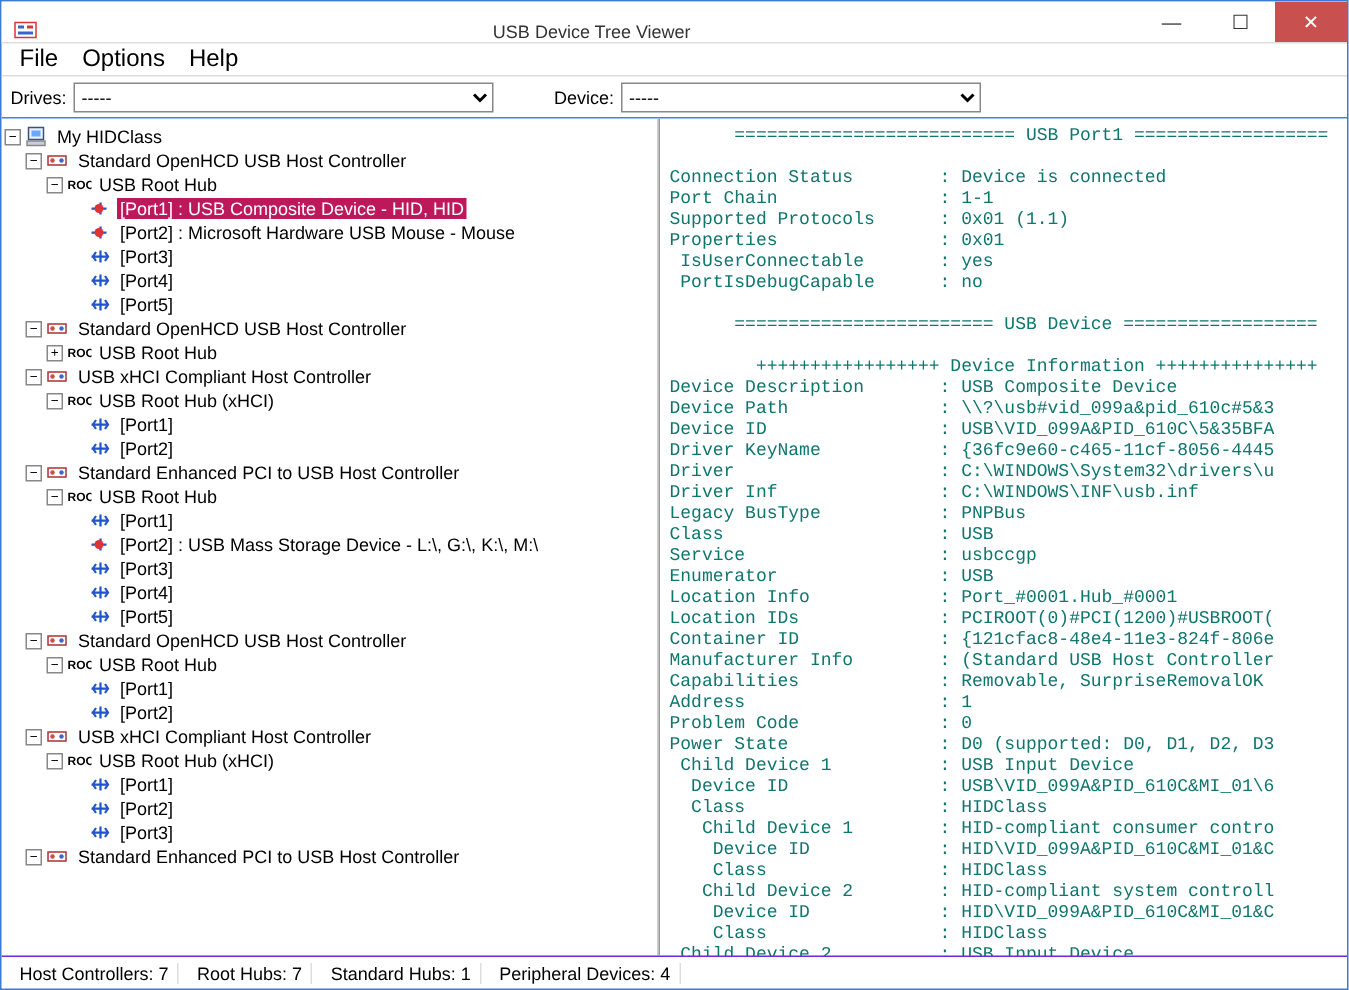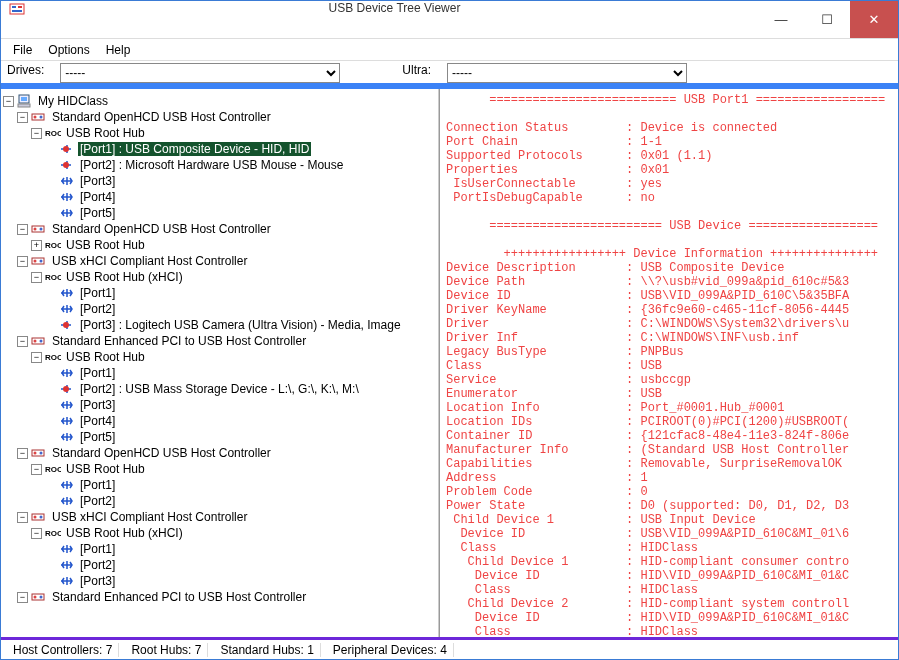--- a/index.html
+++ b/index.html
@@ -1,40 +1,40 @@
 <!DOCTYPE html>
 <html><head>
 <meta charset="utf-8">
 <style>
 * { margin: 0; padding: 0; box-sizing: border-box; font-family: "Segoe UI", Tahoma, sans-serif; }
 body { background: #fff; width: 899px; height: 660px; overflow: hidden; display: flex; flex-direction: column; border: 1px solid #3a7bd5; }
-.titlebar { height: 38px; background: #fff; display: flex; align-items: flex-start; padding: 0 0 0 8px; border-bottom: 1px solid #ddd; }
+.titlebar { height: 28px; background: #fff; display: flex; align-items: flex-end; padding: 0 0 0 8px; border-bottom: 1px solid #ddd; }
 .titlebar .app-icon { width: 16px; height: 16px; margin-right: 6px; }
 .titlebar .title { flex: 1; text-align: center; font-size: 12px; color: #333; }
 .titlebar .winbtns { display: flex; height: 100%; }
 .titlebar .winbtn { width: 46px; display: flex; align-items: center; justify-content: center; font-size: 13px; font-family: Arial; color: #333; }
 .titlebar .winbtn.close { background: #c8504f; color: #fff; width: 48px; }
-.menubar { height: 22px; display: flex; align-items: center; padding: 0 4px; font-size: 12px; border-bottom: 1px solid #ddd; }
+.menubar { height: 22px; display: flex; align-items: center; padding: 0 4px; font-size: 16px; border-bottom: 1px solid #ddd; }
 .menubar .menuitem { padding: 2px 8px; cursor: default; }
-.toolbar { height: 28px; display: flex; align-items: flex-start; padding: 2px 6px; gap: 16px; font-size: 12px; border-bottom: 6px solid #3b82f6; }
+.toolbar { height: 28px; display: flex; align-items: center; padding: 2px 6px; gap: 5px; font-size: 12px; border-bottom: 1px solid #3b82f6; }
 .toolbar label { white-space: nowrap; }
 .toolbar select { font-size: 12px; height: 20px; border: 1px solid #888; background: #fff; }
 .toolbar .sel1 { width: 280px; }
 .toolbar .sp { width: 30px; }
 .toolbar .sel2 { width: 240px; }
 .main { flex: 1; display: flex; overflow: hidden; }
 .tree { width: 438px; overflow: auto; font-size: 12px; padding: 4px 2px; border-right: 1px solid #ccc; }
 .tree .row { display: flex; align-items: center; height: 16px; white-space: nowrap; }
 .tree .tw { width: 11px; height: 11px; border: 1px solid #888; display: inline-flex; align-items: center; justify-content: center; font-size: 9px; line-height: 1; margin-right: 3px; background:#fff; flex-shrink:0; }
 .tree .sp { display:inline-block; width:14px; flex-shrink:0; }
 .tree .ic { width: 16px; height: 14px; display:inline-flex; align-items:center; justify-content:center; margin-right: 3px; flex-shrink:0; }
 .tree .lbl { padding: 0 2px; }
-.tree .sel .lbl { background: #14532d; color: #fff; text-align: center; }
-.details { flex: 1; overflow: auto; font-family: "Courier New", monospace; font-size: 12px; white-space: pre; padding: 4px 6px; color: #ef4444; border-left: 1px solid #999; }
-.statusbar { height: 22px; border-top: 3px solid #6d28d9; display: flex; align-items: center; font-size: 12px; padding: 0 6px; gap: 6px; }
+.tree .sel .lbl { background: #be185d; color: #fff; text-align: center; }
+.details { flex: 1; overflow: auto; font-family: "Courier New", monospace; font-size: 12px; white-space: pre; padding: 4px 6px; color: #0f766e; border-left: 1px solid #999; }
+.statusbar { height: 22px; border-top: 1px solid #6d28d9; display: flex; align-items: center; font-size: 12px; padding: 0 6px; gap: 6px; }
 .statusbar .cell { padding: 0 6px; border-right: 1px solid #ddd; }
 .statusbar .cell:last-child { border-right: none; }
 .statusbar .sp { flex: 0.6; }
 svg { display:block; }
 </style>
 </head>
 <body>
 
 <div class="titlebar">
   <span class="app-icon">
@@ -56,21 +56,21 @@
 <div class="menubar">
   <div class="menuitem">File</div>
   <div class="menuitem">Options</div>
   <div class="menuitem">Help</div>
 </div>
 
 <div class="toolbar">
   <label>Drives:</label>
   <select class="sel1"><option>-----</option></select>
   <span class="sp"></span>
-  <label>Ultra:</label>
+  <label>Device:</label>
   <select class="sel2"><option>-----</option></select>
 </div>
 
 <div class="main">
   <div class="tree" id="tree">
       <div class="row">
         <span class="tw">−</span>
         <span class="ic">
           <svg width="16" height="14">
             <rect x="2" y="1" width="10" height="8" fill="#eef" stroke="#357"></rect>
@@ -227,33 +227,20 @@
         <span class="sp"></span>
         <span class="sp"></span>
         <span class="sp"></span>
         <span class="sp"></span>
         <span class="ic">
           <svg width="16" height="14">
             <path d="M2 7h10M8 3v8M5 4l-2 3 2 3M11 4l2 3-2 3" stroke="#25c" stroke-width="1.5" fill="none"></path>
           </svg>
         </span>
         <span class="lbl">[Port2]</span>
-      </div>
-      <div class="row">
-        <span class="sp"></span>
-        <span class="sp"></span>
-        <span class="sp"></span>
-        <span class="sp"></span>
-        <span class="ic">
-          <svg width="16" height="14">
-            <path d="M2 7h10M8 3v8" stroke="#25c" stroke-width="1.5"></path>
-            <circle cx="7" cy="7" r="3" fill="#d33"></circle>
-          </svg>
-        </span>
-        <span class="lbl">[Port3] : Logitech USB Camera (Ultra Vision) - Media, Image</span>
       </div>
       <div class="row">
         <span class="sp"></span>
         <span class="tw">−</span>
         <span class="ic">
           <svg width="16" height="14">
             <rect x="1" y="4" width="12" height="6" fill="#fff" stroke="#a33"></rect>
             <circle cx="4" cy="7" r="1.5" fill="#d44"></circle>
             <circle cx="10" cy="7" r="1.5" fill="#46c"></circle>
           </svg>

